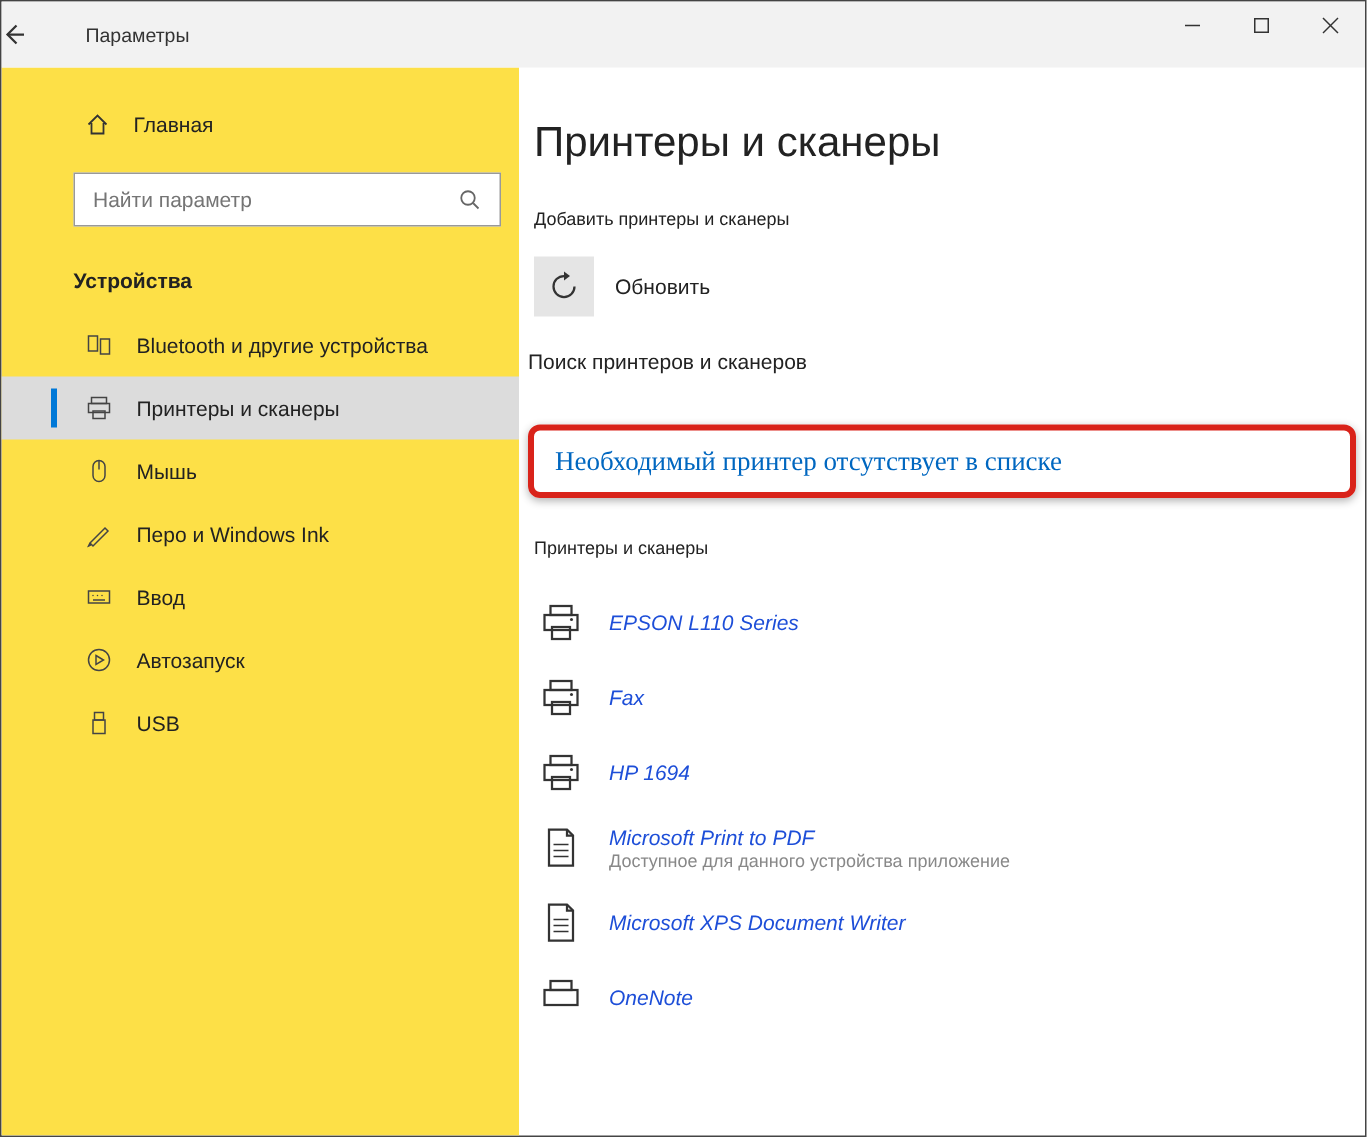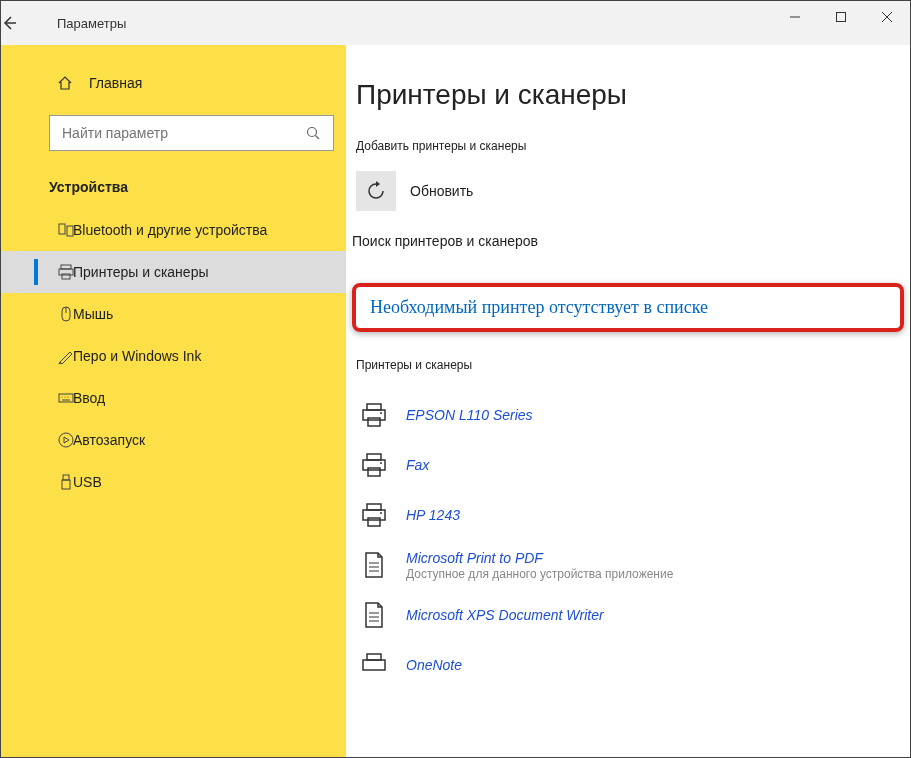--- a/index.html
+++ b/index.html
@@ -19,21 +19,21 @@
 .home-row span.lbl { margin-left: 32px; }
 
 .searchbox { margin: 14px 12px 18px 48px; height: 36px; border: 1px solid #999; background: #fff; display: flex; align-items: center; padding: 0 12px; position: relative; }
 .searchbox input { border: none; outline: none; flex: 1; font-size: 14px; color: #666; background: transparent; }
 .searchbox .sicon { color: #666; font-size: 14px; }
 
 .group-title { font-size: 14px; font-weight: 700; padding: 10px 24px 14px 48px; color: #222; }
 
 .nav-item { display: flex; align-items: center; padding: 13px 24px 13px 56px; font-size: 14px; color: #222; position: relative; }
 .nav-item .icon { position: absolute; left: 56px; width: 20px; text-align: center; color: #444; }
-.nav-item .lbl { margin-left: 16px; }
+.nav-item .lbl { margin-left: 34px; }
 .nav-item.active { background: #dcdcdc; }
 .nav-item.active::before { content: ""; position: absolute; left: 33px; top: 8px; bottom: 8px; width: 4px; background: #0078d7; }
 
 .main { flex: 1; padding: 34px 0 0 0; overflow: hidden; }
 .page-title { font-size: 28px; font-weight: 300; color: #222; margin-left: 10px; margin-bottom: 28px; }
 
 .section-title { font-size: 12px; font-weight: 400; color: #222; margin-left: 10px; margin-bottom: 18px; }
 
 .refresh-row { display: flex; align-items: center; margin-left: 10px; margin-bottom: 22px; }
 .refresh-btn { width: 40px; height: 40px; background: #e5e5e5; display: flex; align-items: center; justify-content: center; font-size: 20px; color: #333; margin-right: 14px; }
@@ -234,21 +234,21 @@
     <div class="printer-item">
       <div class="picon">
         <svg width="32" height="32" viewBox="0 0 32 32">
             <rect x="9" y="5" width="14" height="6" stroke="#333" stroke-width="1.5" fill="none"></rect>
             <rect x="5" y="11" width="22" height="10" stroke="#333" stroke-width="1.5" fill="none"></rect>
             <rect x="10" y="19" width="12" height="8" stroke="#333" stroke-width="1.5" fill="none"></rect>
             <circle cx="23" cy="14" r="1" fill="#333"></circle>
           </svg>
       </div>
       <div class="ptext">
-          <div class="pname">HP 1243</div>
+          <div class="pname">HP 1694</div>
         </div>
     </div>
 
     <div class="printer-item">
       <div class="picon">
         <svg width="32" height="32" viewBox="0 0 32 32">
             <path d="M8 4 H20 L24 8 V28 H8 Z" stroke="#333" stroke-width="1.5" fill="none"></path>
             <path d="M20 4 V8 H24" stroke="#333" stroke-width="1.5" fill="none"></path>
             <line x1="11" y1="14" x2="21" y2="14" stroke="#333"></line>
             <line x1="11" y1="18" x2="21" y2="18" stroke="#333"></line>

